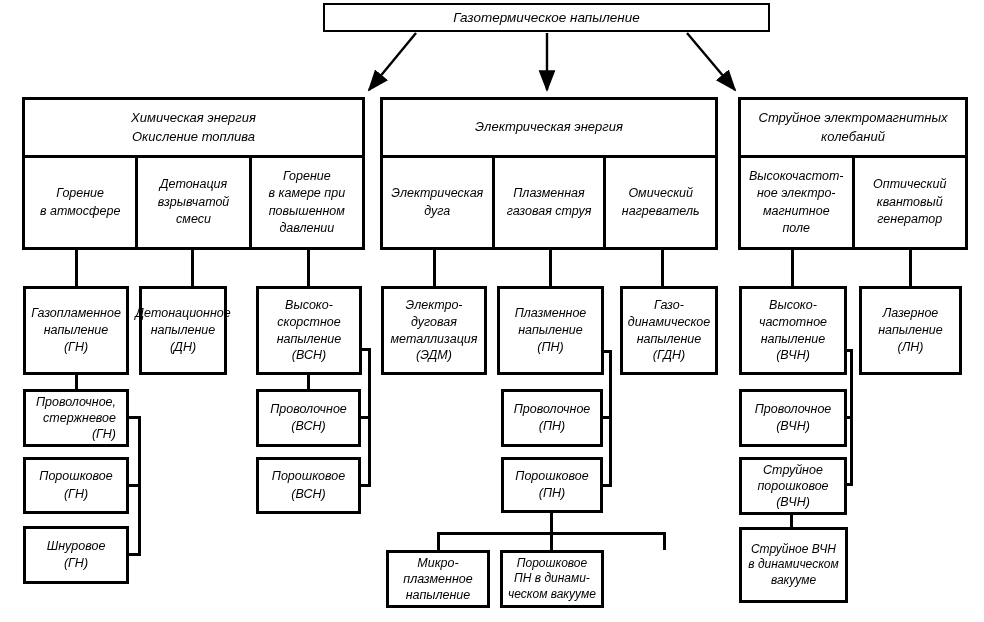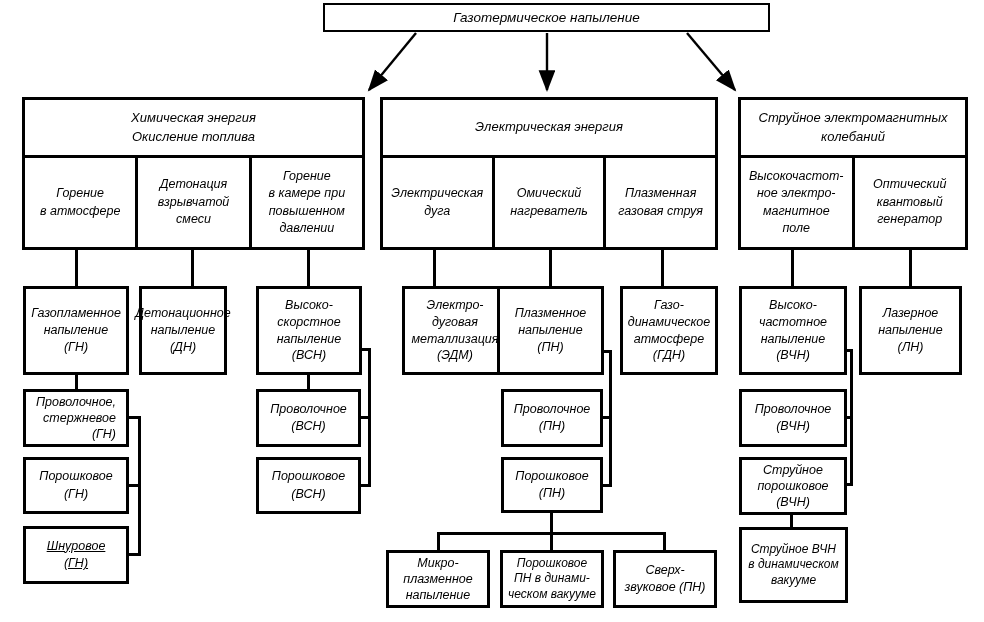--- a/index.html
+++ b/index.html
@@ -41,37 +41,37 @@
   
   #b-root{left:323px;top:3px;width:447px;height:29px;}
   
   #br-chem{left:22px;top:97px;width:343px;height:153px;}
   #br-elec{left:380px;top:97px;width:338px;height:153px;}
   #br-emag{left:738px;top:97px;width:230px;height:153px;}
   
   #b-gn  {left:23px; top:286px;width:106px;height:89px;}
   #b-dn  {left:139px;top:286px;width:88px;height:89px;}
   #b-vsn {left:256px;top:286px;width:106px;height:89px;line-height:1.33;}
-  #b-edm {left:402px;top:286px;width:106px;height:89px;line-height:1.33;}
+  #b-edm {left:381px;top:286px;width:106px;height:89px;line-height:1.33;}
   #b-pn  {left:497px;top:286px;width:107px;height:89px;}
   #b-gdn {left:620px;top:286px;width:98px; height:89px;line-height:1.33;}
   #b-vchn{left:739px;top:286px;width:108px;height:89px;line-height:1.33;}
   #b-ln  {left:859px;top:286px;width:103px;height:89px;}
   
   #b-gn-wire  {left:23px; top:389px;width:106px;height:58px;line-height:1.3;text-align:right;}
   #b-vsn-wire {left:256px;top:389px;width:105px;height:58px;}
   #b-pn-wire  {left:501px;top:389px;width:102px;height:58px;}
   #b-vchn-wire{left:739px;top:389px;width:108px;height:58px;}
   
   #b-gn-powder {left:23px; top:457px;width:106px;height:57px;}
   #b-vsn-powder{left:256px;top:457px;width:105px;height:57px;}
   #b-pn-powder {left:501px;top:457px;width:102px;height:56px;}
   #b-vchn-jet  {left:739px;top:457px;width:108px;height:58px;line-height:1.3;}
   
-  #b-gn-cord {left:23px; top:526px;width:106px;height:58px;text-decoration:underline;}
+  #b-gn-cord {left:23px; top:526px;width:106px;height:58px;}
   #b-vchn-vac{left:739px;top:527px;width:109px;height:76px;line-height:1.28;font-size:12px;}
   
   #b-micro{left:386px;top:550px;width:104px;height:58px;line-height:1.28;}
   #b-pnvac{left:500px;top:550px;width:104px;height:58px;line-height:1.28;font-size:12px;}
   #b-super{left:613px;top:550px;width:104px;height:58px;}
 </style>
 </head>
 <body>
 
 <div class="stage">
@@ -103,24 +103,24 @@
 повышенном
 давлении</div>
     </div>
   </div>
 
   <div class="branch" id="br-elec">
     <div class="bheader">Электрическая энергия</div>
     <div class="bcells">
       <div class="bcell">Электрическая
 дуга</div>
+      <div class="bcell">Плазменная
+газовая струя</div>
       <div class="bcell">Омический
 нагреватель</div>
-      <div class="bcell">Плазменная
-газовая струя</div>
     </div>
   </div>
 
   <div class="branch" id="br-emag">
     <div class="bheader">Струйное электромагнитных
 колебаний</div>
     <div class="bcells">
       <div class="bcell">Высокочастот-
 ное электро-
 магнитное
@@ -143,21 +143,21 @@
 (ВСН)</div>
   <div class="box" id="b-edm">Электро-
 дуговая
 металлизация
 (ЭДМ)</div>
   <div class="box" id="b-pn">Плазменное
 напыление
 (ПН)</div>
   <div class="box" id="b-gdn">Газо-
 динамическое
-атмосфере
+напыление
 (ГДН)</div>
   <div class="box" id="b-vchn">Высоко-
 частотное
 напыление
 (ВЧН)</div>
   <div class="box" id="b-ln">Лазерное
 напыление
 (ЛН)</div>
 
   <div class="box" id="b-gn-wire">Проволочное,
@@ -176,22 +176,20 @@
   <div class="box" id="b-pn-wire">Проволочное
 (ПН)</div>
   <div class="box" id="b-pn-powder">Порошковое
 (ПН)</div>
   <div class="box" id="b-micro">Микро-
 плазменное
 напыление</div>
   <div class="box" id="b-pnvac">Порошковое
 ПН в динами-
 ческом вакууме</div>
-  <div class="box" id="b-super">Сверх-
-звуковое (ПН)</div>
 
   <div class="box" id="b-vchn-wire">Проволочное
 (ВЧН)</div>
   <div class="box" id="b-vchn-jet">Струйное
 порошковое
 (ВЧН)</div>
   <div class="box" id="b-vchn-vac">Струйное ВЧН
 в динамическом
 вакууме</div>
 

